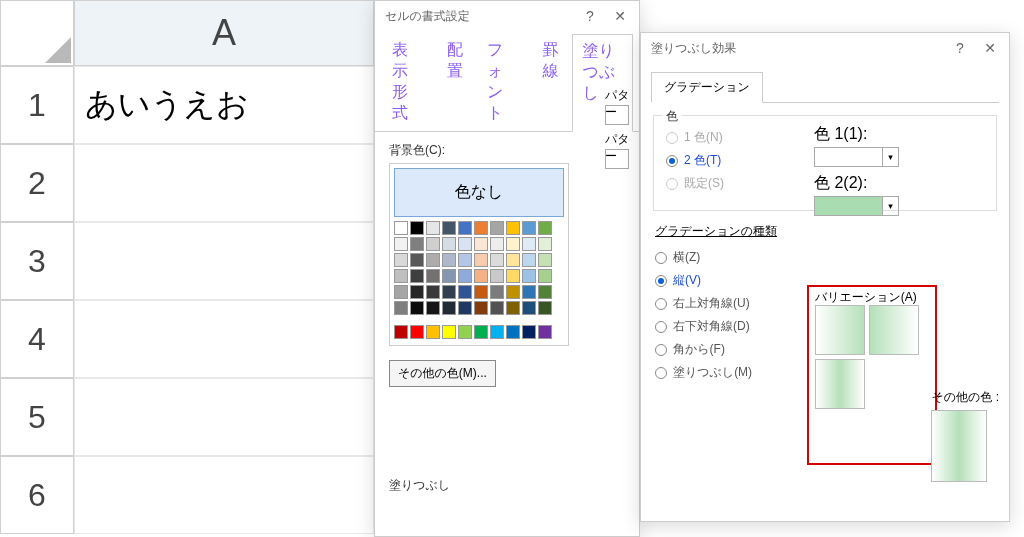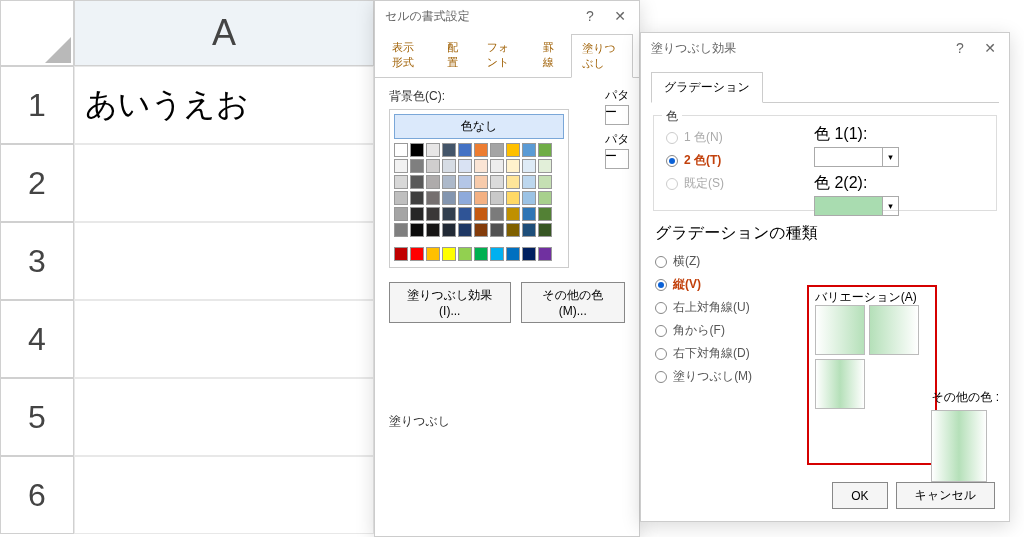--- a/index.html
+++ b/index.html
@@ -15,48 +15,48 @@
 
 
 .dialog { position:absolute; background:#fff; border:1px solid #ccc; box-shadow:0 4px 18px rgba(0,0,0,.15); }
 .dlg-title { height:30px; display:flex; align-items:center; padding:0 10px; font-size:12px; color:#666; }
 .dlg-close,.dlg-help { position:absolute; top:4px; width:26px; height:22px; display:flex; align-items:center; justify-content:center; color:#666; font-size:14px; }
 .dlg-help { right:36px; }
 .dlg-close { right:6px; }
 
 .dlg1 { left:374px; top:0; width:266px; height:537px; }
 .tabs { display:flex; border-bottom:1px solid #ccc; padding:0 6px; gap:2px; margin-top:2px;}
-.tab { padding:6px 10px; font-size:11px; color:#a16207; border:1px solid transparent; }
+.tab { padding:6px 10px; font-size:16px; color:#8b5cf6; border:1px solid transparent; }
 .tab.active { border:1px solid #ccc; border-bottom:1px solid #fff; background:#fff; position:relative; top:1px;}
 .grplabel { font-size:12px; color:#333; padding:10px 14px 4px; }
 .colorwell { margin:0 14px; border:1px solid #ccc; padding:4px; width:180px;}
-.nocolor { border:1px solid #7aa7d8; background:#dbe9fb; text-align:center; padding:3px; font-size:12px; margin-bottom:4px;}
+.nocolor { border:1px solid #7aa7d8; background:#dbe9fb; text-align:center; padding:13px; font-size:16px; margin-bottom:4px;}
 .swatchrow { display:flex; gap:2px; margin-bottom:2px;}
 .sw { width:14px; height:14px; }
 .btnrow { display:flex; gap:10px; margin:14px; }
 .pbtn { border:1px solid #888; padding:4px 8px; font-size:12px; background:#f5f5f5; }
 
 .dlg2 { left:640px; top:32px; width:370px; height:490px; }
 .tabs2 { display:flex; border-bottom:1px solid #ccc; margin:8px 10px 0; }
 .tab2 { padding:6px 12px; border:1px solid #ccc; border-bottom:1px solid #fff; position:relative; top:1px; font-size:12px; background:#fff;}
 .fs { margin:12px; border:1px solid #ddd; padding:10px 12px 14px; position:relative; }
 .fs .legend { position:absolute; top:-8px; left:8px; background:#fff; padding:0 4px; font-size:12px; color:#333; }
 .radio { display:flex; align-items:center; gap:6px; font-size:12px; padding:3px 0; color:#555;}
-.radio.sel{ color:#c2410c;font-weight:bold;}
+.radio.sel{ color:#1d4ed8;}
 .radio .rdot{ width:12px;height:12px;border:1px solid #888;border-radius:50%;display:flex;align-items:center;justify-content:center;}
 .radio.sel .rdot::after{content:"";width:6px;height:6px;background:#0b61d6;border-radius:50%;}
 .radio.disabled{color:#aaa;}
 .radio.disabled .rdot{border-color:#ccc;}
 .collabel{font-size:16px; margin-bottom:2px;}
 .coldrop{ width:85px; height:20px; border:1px solid #aaa; display:flex; }
 .coldrop .swpart{flex:1;}
 .coldrop .arrpart{width:16px;border-left:1px solid #aaa;display:flex;align-items:center;justify-content:center;font-size:9px;}
 .rightcol{position:absolute; left:160px; top:8px;}
 .section{ margin:0 14px; }
-.section .hd{font-size:16px; margin:4px 0 6px;}
+.section .hd{font-size:12px; margin:4px 0 6px;text-decoration:underline;}
 
 .variations{ position:absolute; left:166px; top:252px; width:130px; height:180px; border:2px solid #d50000; padding:18px 6px 6px;}
 .variations .lg{font-size:12px; position:absolute; top:2px; left:6px;}
 .vargrid{ display:flex; flex-wrap:wrap; gap:4px;}
 .variant{ width:50px; height:50px; border:1px solid #bbb;}
 .sample{ position:absolute; right:10px; top:356px; font-size:12px;}
 .samplebox{ width:56px; height:72px; border:1px solid #bbb; margin-top:4px; background:linear-gradient(to right,#fff,#b5e0b9,#fff);}
 .dlgbtns{ position:absolute; right:14px; bottom:12px; display:flex; gap:8px;}
 .dlgbtns .pbtn{ padding:4px 18px;}
 .patlbl{ position:absolute; left:230px; font-size:12px;}
@@ -189,21 +189,20 @@
           <div class="sw" style="background: rgb(0, 176, 80); border: 1px solid rgb(153, 153, 153);"></div>
           <div class="sw" style="background: rgb(0, 176, 240); border: 1px solid rgb(153, 153, 153);"></div>
           <div class="sw" style="background: rgb(0, 112, 192); border: 1px solid rgb(153, 153, 153);"></div>
           <div class="sw" style="background: rgb(0, 32, 96); border: 1px solid rgb(153, 153, 153);"></div>
           <div class="sw" style="background: rgb(112, 48, 160); border: 1px solid rgb(153, 153, 153);"></div>
         </div>
       </div>
   </div>
 
   <div class="btnrow">
-    <button class="pbtn">塗りつぶし効果(I)...</button>
     <button class="pbtn">その他の色(M)...</button>
   </div>
 
   <div class="grplabel" style="margin-top:80px">塗りつぶし</div>
 </div>
 
 <div class="dialog dlg2">
   <div class="dlg-title">塗りつぶし効果</div>
   <div class="dlg-help">?</div>
   <div class="dlg-close">✕</div>
@@ -249,25 +248,25 @@
         <div class="radio sel">
           <span class="rdot"></span>
           <span>縦(V)</span>
         </div>
         <div class="radio">
           <span class="rdot"></span>
           <span>右上対角線(U)</span>
         </div>
         <div class="radio">
           <span class="rdot"></span>
+          <span>右下対角線(D)</span>
+        </div>
+        <div class="radio">
+          <span class="rdot"></span>
           <span>角から(F)</span>
-        </div>
-        <div class="radio">
-          <span class="rdot"></span>
-          <span>右下対角線(D)</span>
         </div>
         <div class="radio">
           <span class="rdot"></span>
           <span>塗りつぶし(M)</span>
         </div>
       </div>
   </div>
 
   <div class="variations">
     <div class="lg">バリエーション(A)</div>
@@ -276,17 +275,13 @@
       <div class="variant" style="background:linear-gradient(to left,#fff,#b5e0b9)"></div>
       <div class="variant" style="background:linear-gradient(to right,#fff,#b5e0b9,#fff)"></div>
     </div>
   </div>
 
   <div class="sample">
     <div>その他の色 :</div>
     <div class="samplebox"></div>
   </div>
 
-  <div class="dlgbtns">
-    <button class="pbtn">OK</button>
-    <button class="pbtn">キャンセル</button>
-  </div>
 </div>
 
 </body></html>

